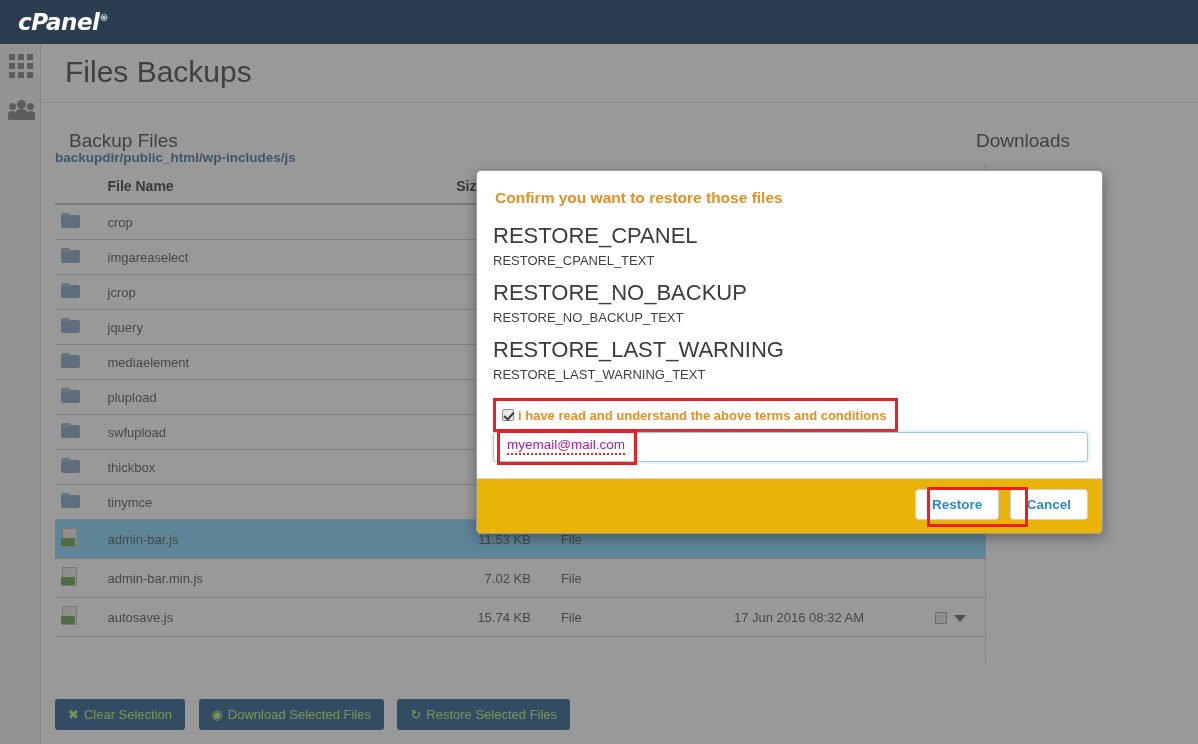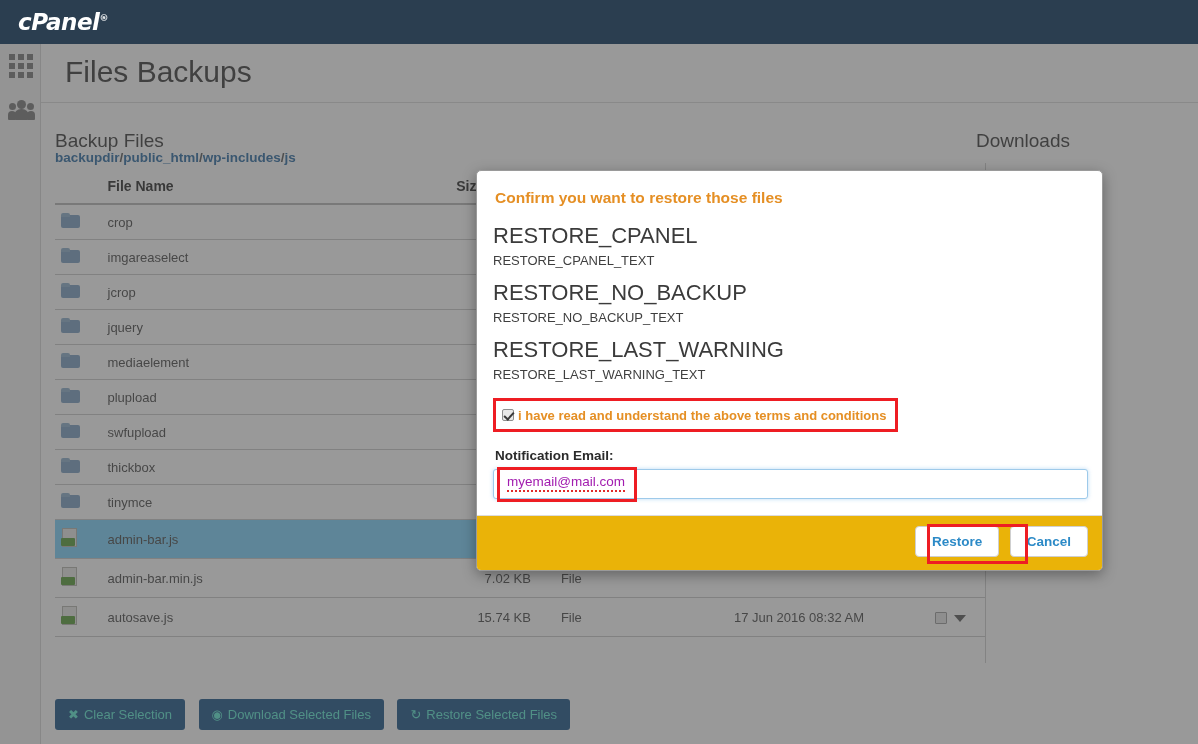--- a/index.html
+++ b/index.html
@@ -113,21 +113,21 @@
   .caret-down {
     display: inline-block; width: 0; height: 0;
     border-left: 6px solid transparent; border-right: 6px solid transparent;
     border-top: 7px solid #5b5b5b;
   }
 
   
   .actions { position: absolute; left: 14px; top: 596px; }
   .btn-primary {
     display: inline-block; margin-right: 9px;
-    background: #1c5488; color: #5eead4;
+    background: #1c5488; color: #bef264;
     border: none; border-radius: 3px;
     padding: 8px 13px; font-size: 13px; cursor: pointer;
     font-family: "Liberation Sans", sans-serif;
   }
   .btn-primary .gi { margin-right: 5px; }
 
   .dl-title { position: absolute; left: 935px; top: 27px; }
   .dl-note {
     position: absolute; left: 935px; top: 113px; width: 215px;
     font-size: 13px; color: #4a4a4a; line-height: 18px;
@@ -253,21 +253,21 @@
       </span>
     </div>
   </div>
 
   <div class="page">
     <div class="page-title">Files Backups</div>
     <div class="title-rule"></div>
 
     <div class="content">
 
-      <div class="sec-title" style="left:14px; top:27px;">Backup Files</div>
+      <div class="sec-title" style="left:28px; top:27px;">Backup Files</div>
       <div class="sec-title dl-title">Downloads</div>
       <div class="dl-note">nd.</div>
       <div class="vdiv"></div>
 
       <div class="breadcrumb">
         <span>backupdir</span><span class="sep">/</span><span>public_html</span><span class="sep">/</span><span>wp-includes</span><span class="sep">/</span><span>js</span>
       </div>
 
       <table class="ftable">
         <thead>
@@ -411,21 +411,20 @@
       </div>
       <div>
         <div class="warn-h">RESTORE_LAST_WARNING</div>
         <div class="warn-p">RESTORE_LAST_WARNING_TEXT</div>
       </div>
 
       <div class="chk-wrap">
         <span class="chk-box"></span><label>i have read and understand the above terms and conditions</label>
       </div>
 
-      <label class="nm-label">Notification Email:</label>
       <div class="email-row">
         <input class="email-input" type="text" style="">
         <span class="email-text">myemail@mail.com</span>
         <span class="email-hl"></span>
       </div>
     </div>
 
     <div class="modal-foot">
       <button class="btn-light">Restore</button>
       <button class="btn-light">Cancel</button>

